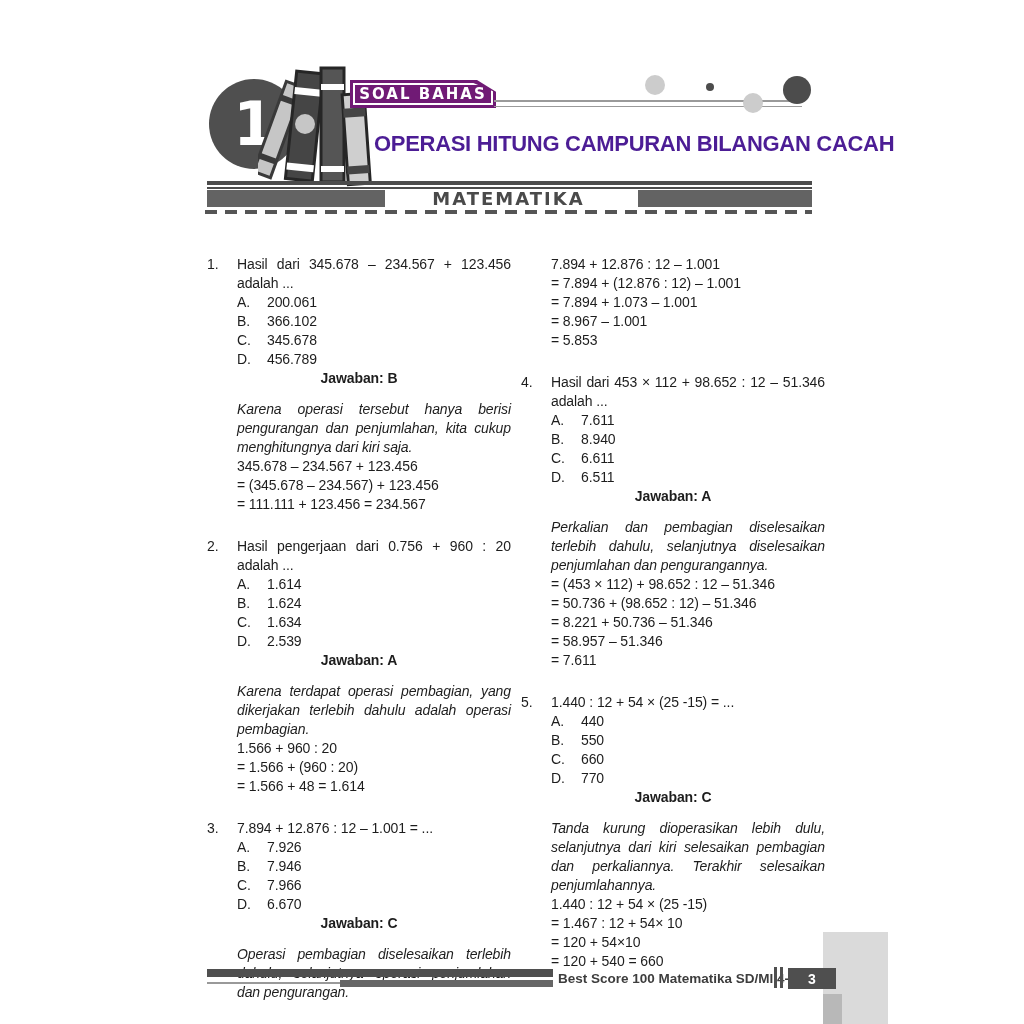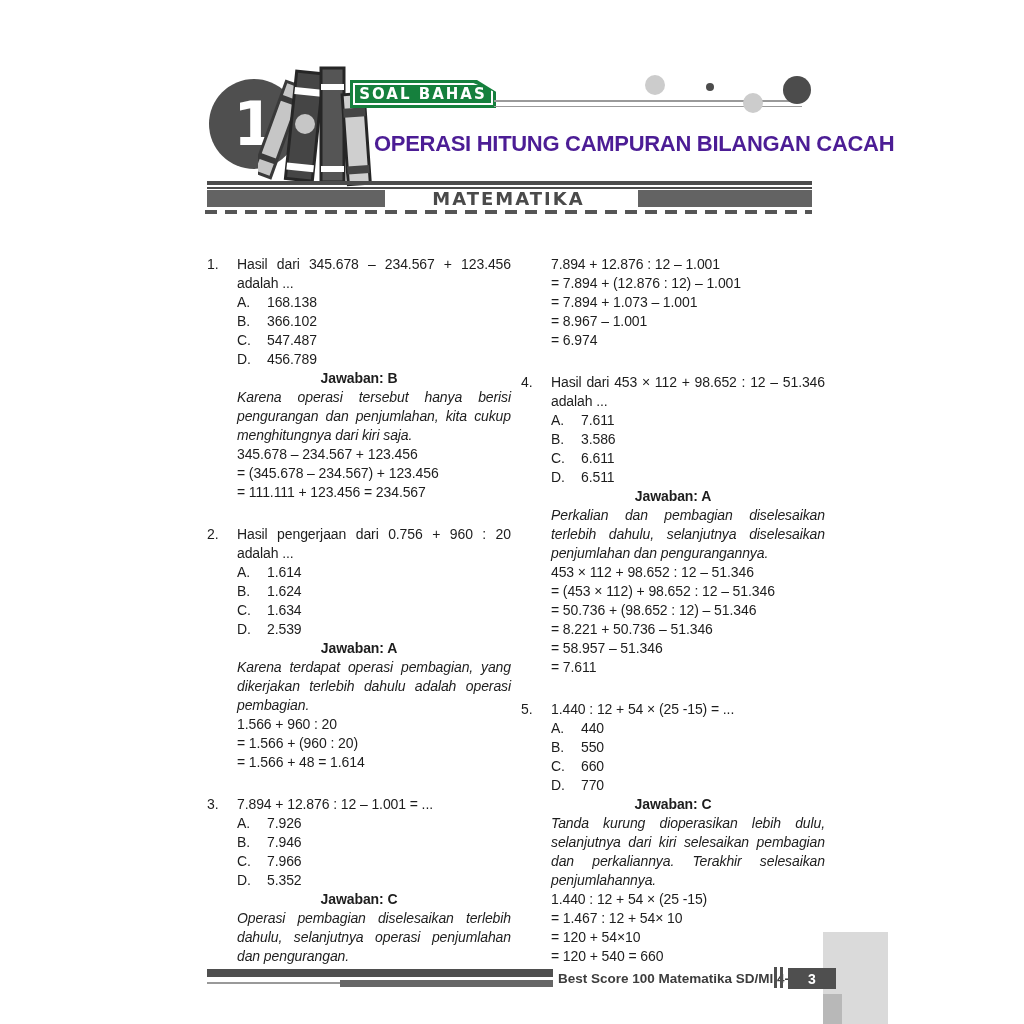--- a/index.html
+++ b/index.html
@@ -4,21 +4,21 @@
 <style>
   html,body{margin:0;padding:0;background:#fff;}
   .page{position:relative;width:1024px;height:1024px;background:#fff;overflow:hidden;
         font-family:"Liberation Sans",sans-serif;}
 
   
   .badge{position:absolute;left:209px;top:79px;width:90px;height:90px;border-radius:50%;
          background:#4f4f4f;display:flex;align-items:center;justify-content:center;}
   .badge span{color:#fff;font:bold 60px/1 "DejaVu Sans",sans-serif;}
   .books{position:absolute;left:258px;top:66px;}
-  .banner{position:absolute;left:350px;top:80px;width:146px;height:28px;background:#15803d;
+  .banner{position:absolute;left:350px;top:80px;width:146px;height:28px;background:#701a75;
           clip-path:polygon(0 0,87% 0,100% 42%,100% 100%,0 100%);
           display:flex;align-items:center;justify-content:center;}
   .banner .inner{position:absolute;inset:3px;border:2px solid #fff;
           clip-path:polygon(0 0,86% 0,100% 38%,100% 100%,0 100%);}
   .banner span{position:relative;color:#fff;font:bold 15px/1 "DejaVu Sans",sans-serif;letter-spacing:2px;}
   .hline{position:absolute;left:494px;top:100px;width:308px;height:4px;
          border-top:2px solid #9a9a9a;border-bottom:1px solid #9a9a9a;}
   .dot{position:absolute;border-radius:50%;}
   .dot1{left:645px;top:75px;width:20px;height:20px;background:#cccccc;}
   .dot2{left:706px;top:83px;width:8px;height:8px;background:#4c4c4c;}
@@ -41,21 +41,21 @@
        color:#1d1d1d;letter-spacing:-0.1px;}
   .col-left{left:207px;}
   .col-right{left:521px;}
   .stem-row{display:flex;}
   .gap{margin-top:23px;}
   .q-num{flex:0 0 30px;}
   .q-stem{flex:1;text-align:justify;}
   .opt-row{display:flex;padding-left:30px;}
   .opt-letter{flex:0 0 30px;}
   .ans{font-weight:bold;text-align:center;}
-  .exp{font-style:italic;text-align:justify;padding-left:30px;}
+  .exp{font-style:italic;text-align:justify;padding-left:30px;margin-top:12px;}
   .work{padding-left:30px;}
 
   
   .f-bar1{position:absolute;left:207px;top:969px;width:346px;height:8px;background:#4f4f4f;}
   .f-line{position:absolute;left:207px;top:982px;width:232px;height:2px;background:#999;}
   .f-bar2{position:absolute;left:340px;top:980px;width:213px;height:7px;background:#666;}
   .f-text{position:absolute;left:558px;top:969px;white-space:nowrap;
           font:bold 13.5px/20px "Liberation Sans",sans-serif;color:#3d3d3d;}
   .f-pipe{position:absolute;top:967px;width:3px;height:21px;background:#4f4f4f;}
   .f-pipe.p1{left:774px;} .f-pipe.p2{left:780px;}
@@ -115,29 +115,29 @@
   <div class="subject">MATEMATIKA</div>
   <div class="dashes"></div>
 
   <div class="col col-left">
       <div class="stem-row">
         <div class="q-num">1.</div>
         <div class="q-stem">Hasil dari 345.678 – 234.567 + 123.456 adalah ...</div>
       </div>
       <div class="opt-row">
         <div class="opt-letter">A.</div>
-        <div class="opt-value">168.138</div>
+        <div class="opt-value">200.061</div>
       </div>
       <div class="opt-row">
         <div class="opt-letter">B.</div>
         <div class="opt-value">366.102</div>
       </div>
       <div class="opt-row">
         <div class="opt-letter">C.</div>
-        <div class="opt-value">547.487</div>
+        <div class="opt-value">345.678</div>
       </div>
       <div class="opt-row">
         <div class="opt-letter">D.</div>
         <div class="opt-value">456.789</div>
       </div>
       <div class="ans">Jawaban: B</div>
       <div class="exp">Karena operasi tersebut hanya berisi pengurangan dan penjumlahan, kita cukup menghitungnya dari kiri saja.</div>
       <div class="work">345.678 – 234.567 + 123.456</div>
       <div class="work">= (345.678 – 234.567) + 123.456</div>
       <div class="work">= 111.111 + 123.456 = 234.567</div>
@@ -177,54 +177,53 @@
       <div class="opt-row">
         <div class="opt-letter">B.</div>
         <div class="opt-value">7.946</div>
       </div>
       <div class="opt-row">
         <div class="opt-letter">C.</div>
         <div class="opt-value">7.966</div>
       </div>
       <div class="opt-row">
         <div class="opt-letter">D.</div>
-        <div class="opt-value">5.352</div>
+        <div class="opt-value">6.670</div>
       </div>
       <div class="ans">Jawaban: C</div>
       <div class="exp">Operasi pembagian diselesaikan terlebih dahulu, selanjutnya operasi penjumlahan dan pengurangan.</div>
     </div>
   <div class="col col-right">
       <div class="work">7.894 + 12.876 : 12 – 1.001</div>
       <div class="work">= 7.894 + (12.876 : 12) – 1.001</div>
       <div class="work">= 7.894 + 1.073 – 1.001</div>
       <div class="work">= 8.967 – 1.001</div>
-      <div class="work">= 6.974</div>
+      <div class="work">= 5.853</div>
       <div class="stem-row gap">
         <div class="q-num">4.</div>
         <div class="q-stem">Hasil dari 453 × 112 + 98.652 : 12 – 51.346 adalah ...</div>
       </div>
       <div class="opt-row">
         <div class="opt-letter">A.</div>
         <div class="opt-value">7.611</div>
       </div>
       <div class="opt-row">
         <div class="opt-letter">B.</div>
-        <div class="opt-value">3.586</div>
+        <div class="opt-value">8.940</div>
       </div>
       <div class="opt-row">
         <div class="opt-letter">C.</div>
         <div class="opt-value">6.611</div>
       </div>
       <div class="opt-row">
         <div class="opt-letter">D.</div>
         <div class="opt-value">6.511</div>
       </div>
       <div class="ans">Jawaban: A</div>
       <div class="exp">Perkalian dan pembagian diselesaikan terlebih dahulu, selanjutnya diselesaikan penjumlahan dan pengurangannya.</div>
-      <div class="work">453 × 112 + 98.652 : 12 – 51.346</div>
       <div class="work">= (453 × 112) + 98.652 : 12 – 51.346</div>
       <div class="work">= 50.736 + (98.652 : 12) – 51.346</div>
       <div class="work">= 8.221 + 50.736 – 51.346</div>
       <div class="work">= 58.957 – 51.346</div>
       <div class="work">= 7.611</div>
       <div class="stem-row gap">
         <div class="q-num">5.</div>
         <div class="q-stem">1.440 : 12 + 54 × (25 -15) = ...</div>
       </div>
       <div class="opt-row">

